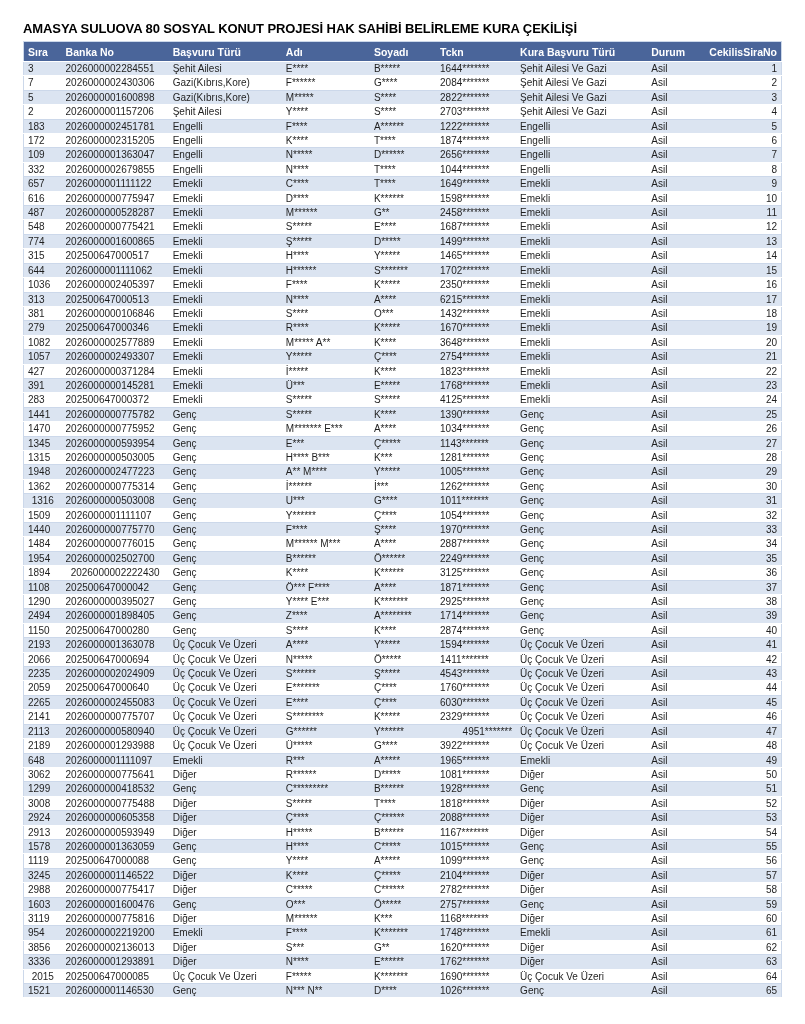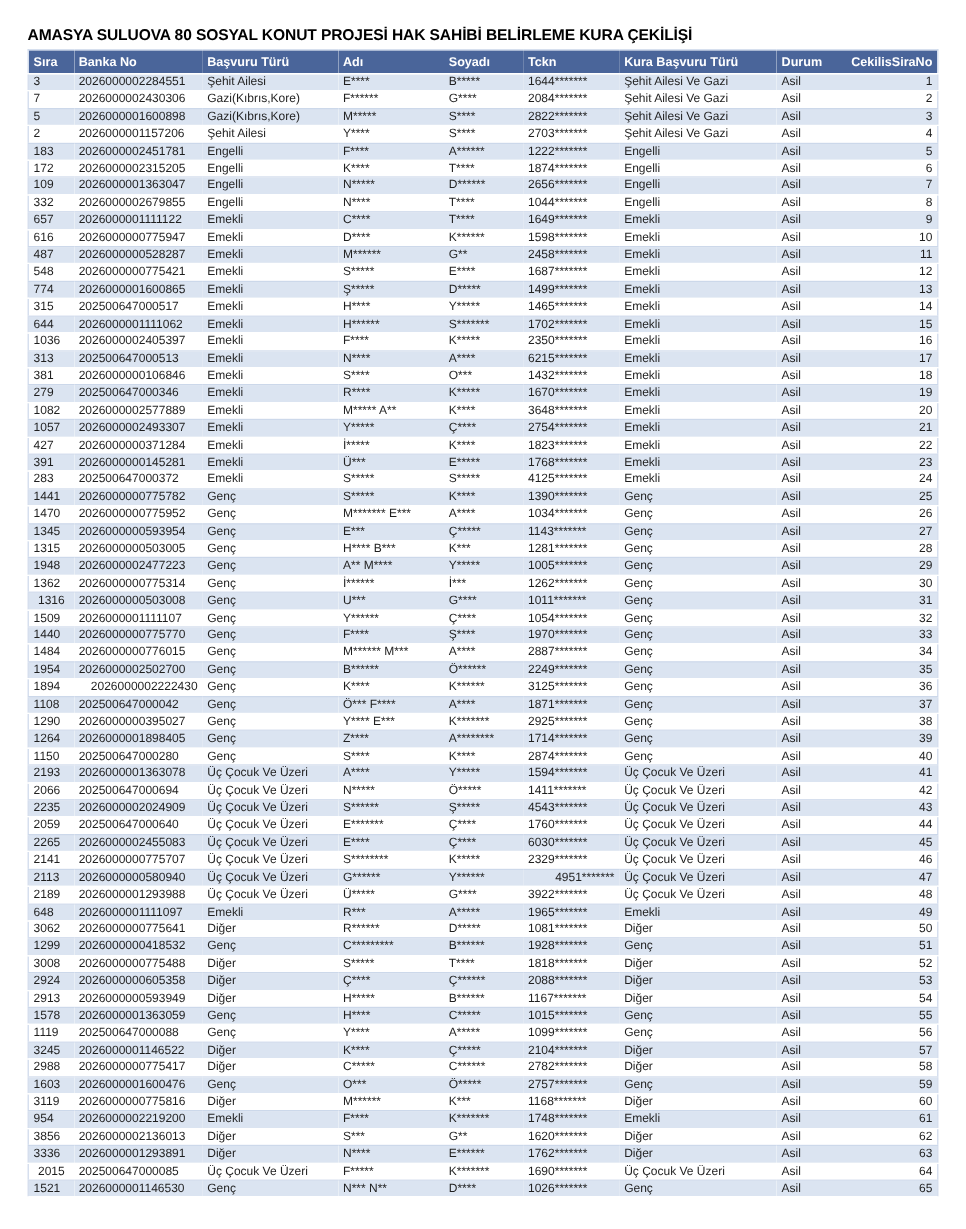--- a/index.html
+++ b/index.html
@@ -463,21 +463,21 @@
           <td style="text-align: left;">Genç</td>
           <td style="text-align: left;">B******</td>
           <td style="text-align: left;">Ö******</td>
           <td style="text-align: left;">2249*******</td>
           <td style="text-align: left;">Genç</td>
           <td style="text-align: left;">Asil</td>
           <td style="text-align: right;">35</td>
         </tr>
         <tr>
           <td style="text-align: left;">1894</td>
-          <td style="text-align: right;">2026000002222430</td>
+          <td style="text-align: center;">2026000002222430</td>
           <td style="text-align: left;">Genç</td>
           <td style="text-align: left;">K****</td>
           <td style="text-align: left;">K******</td>
           <td style="text-align: left;">3125*******</td>
           <td style="text-align: left;">Genç</td>
           <td style="text-align: left;">Asil</td>
           <td style="text-align: right;">36</td>
         </tr>
         <tr>
           <td style="text-align: left;">1108</td>
@@ -495,21 +495,21 @@
           <td style="text-align: left;">2026000000395027</td>
           <td style="text-align: left;">Genç</td>
           <td style="text-align: left;">Y**** E***</td>
           <td style="text-align: left;">K*******</td>
           <td style="text-align: left;">2925*******</td>
           <td style="text-align: left;">Genç</td>
           <td style="text-align: left;">Asil</td>
           <td style="text-align: right;">38</td>
         </tr>
         <tr>
-          <td style="text-align: left;">1264</td>
+          <td style="text-align: left;">2494</td>
           <td style="text-align: left;">2026000001898405</td>
           <td style="text-align: left;">Genç</td>
           <td style="text-align: left;">Z****</td>
           <td style="text-align: left;">A********</td>
           <td style="text-align: left;">1714*******</td>
           <td style="text-align: left;">Genç</td>
           <td style="text-align: left;">Asil</td>
           <td style="text-align: right;">39</td>
         </tr>
         <tr>

